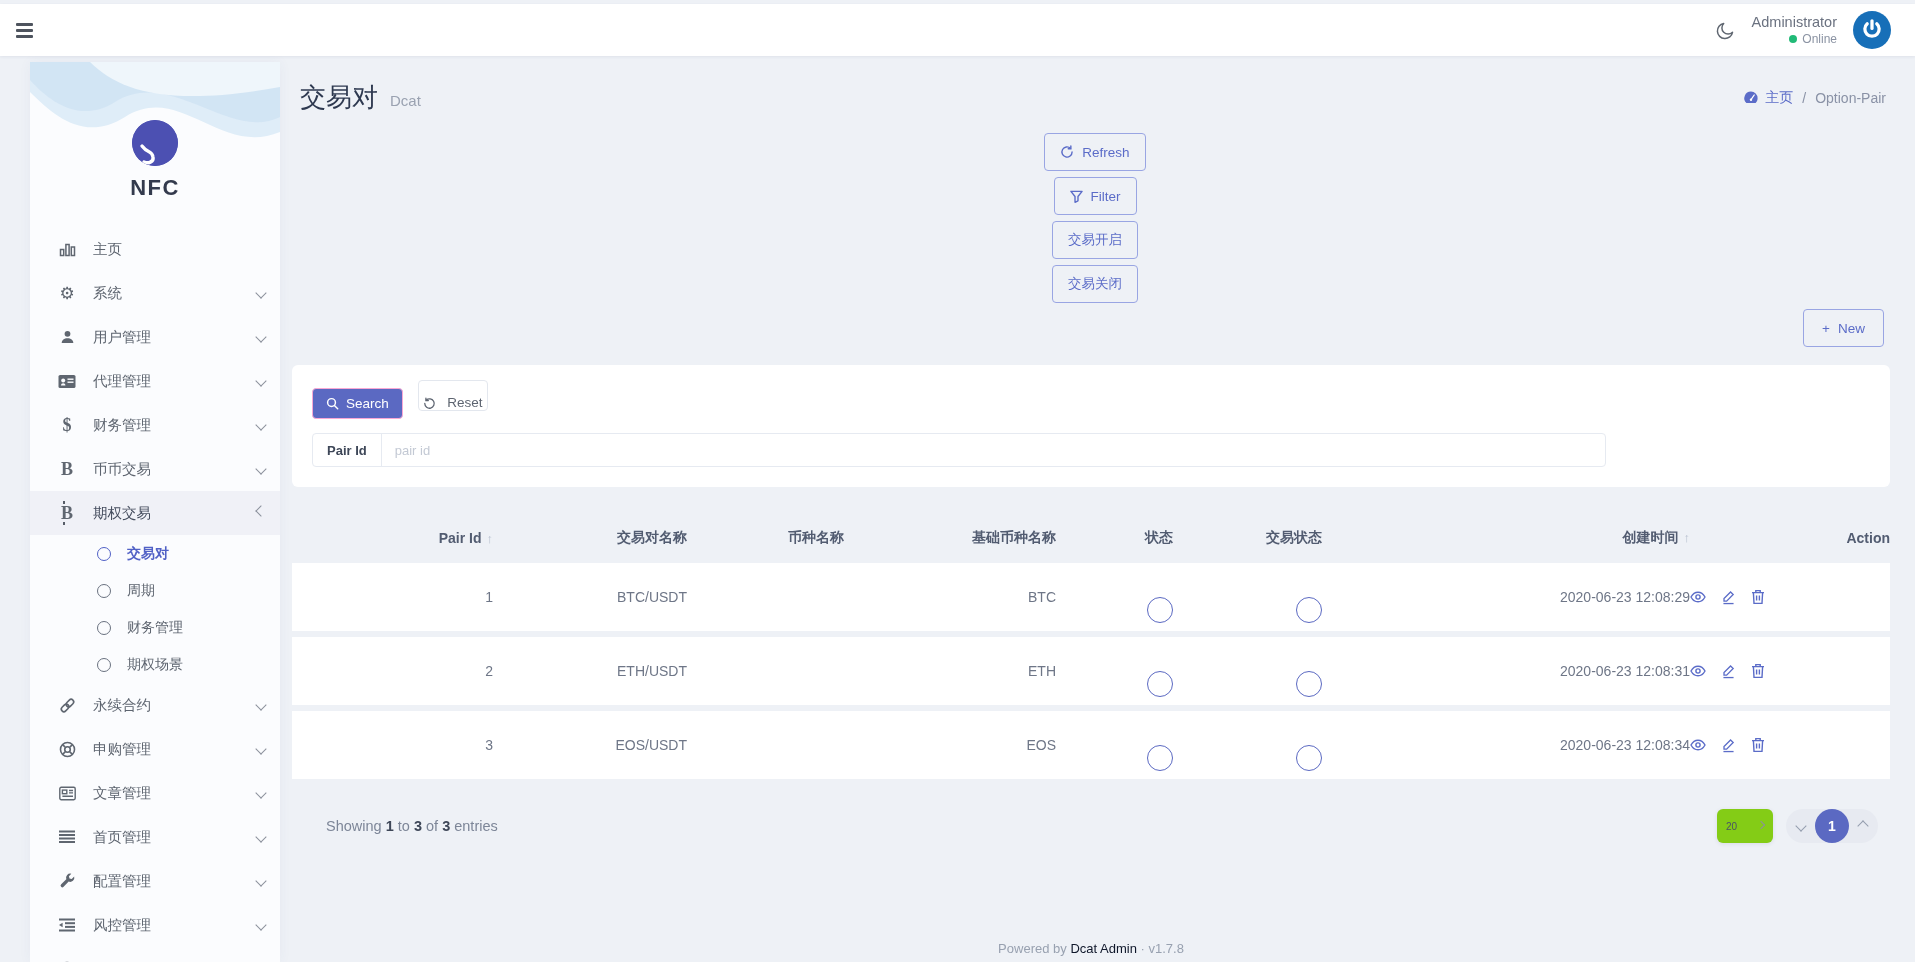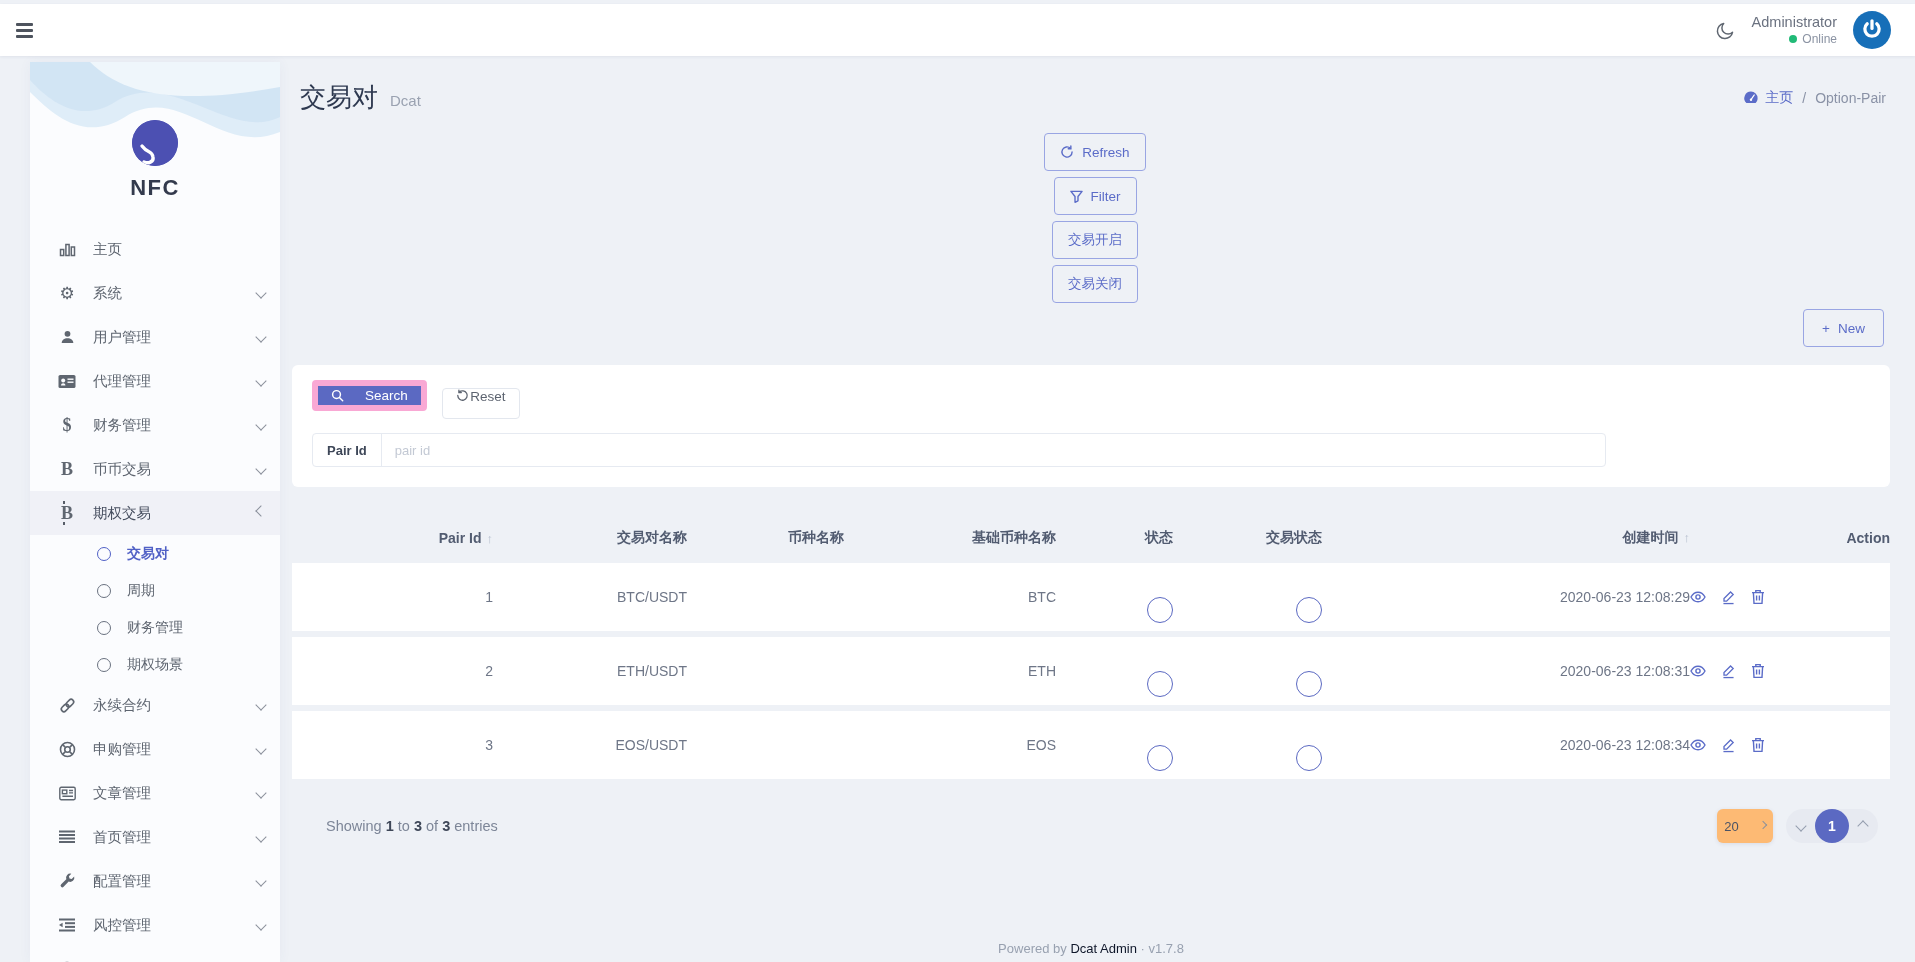--- a/index.html
+++ b/index.html
@@ -57,46 +57,46 @@
   .bc-home { color:#5b6cc8; display:flex; align-items:center; gap:6px; cursor:pointer; }
   .bc-cur { cursor:default; }
 
   .toolbar { margin-top:18px; display:flex; gap:6px; padding:0 0 0 8px; align-items:center;flex-direction:column; }
   .btn-outline { height:38px; padding:0 15px; border:1px solid #99a5e3; border-radius:4px; color:#5b6cc8;
     background:transparent; font-size:13.5px; display:inline-flex; align-items:center; gap:8px; cursor:pointer;
     font-family:"Liberation Sans",sans-serif; }
   .btn-new { margin-left:auto; margin-right:6px; padding:0 18px; }
 
   .filter-card { margin-top:18px; background:#fff; border-radius:6px; padding:15px 20px 20px; }
-  .btn-search { background:#5b69c2; border:6px solid #f9a8d4; color:#fff; height:31px; padding:0 13px;
-    border-radius:4px; font-size:13.5px; display:inline-flex; align-items:center; gap:21px; cursor:pointer; }
-  .btn-reset { background:#fff; border:1px solid #e3e7ee; color:#5d6470; height:31px; padding:0 13px;
-    border-radius:4px; font-size:13.5px; display:inline-flex; align-items:flex-start; gap:1px; cursor:pointer; margin-left:11px; }
+  .btn-search { background:#5b69c2; border:1px solid #f9a8d4; color:#fff; height:31px; padding:0 13px;
+    border-radius:4px; font-size:13.5px; display:inline-flex; align-items:center; gap:7px; cursor:pointer; }
+  .btn-reset { background:#fff; border:1px solid #e3e7ee; color:#5d6470; height:31px; padding:0 4px;
+    border-radius:4px; font-size:13.5px; display:inline-flex; align-items:flex-end; gap:11px; cursor:pointer; margin-left:11px; }
   .input-group { margin-top:14px; display:flex; height:34px; width:1294px; border:1px solid #e6eaf1; border-radius:4px; background:#fff; }
   .ig-label { padding:0 14px; display:flex; align-items:center; font-weight:bold; font-size:13px; color:#3e4758;
     border-right:1px solid #e6eaf1; white-space:nowrap; }
   .input-group input { flex:1; border:none; outline:none; font-size:13px; color:#4a5160; padding:0 13px; background:transparent;
     font-family:"Liberation Sans",sans-serif; }
   .input-group input::placeholder { color:#c3c9d4; }
 
   .grid-cols { display:grid; grid-template-columns:161px 194px 157px 212px 117px 149px 368px 1fr; padding-left:40px; align-items:center;text-align:right; }
   .thead { height:50px; margin-top:26px; font-size:14px; color:#525c71; font-weight:bold; }
   .sort { color:#b9c1d0; font-weight:normal; margin-left:5px; font-size:13px; cursor:pointer; }
   .trow { height:68px; background:#fff; margin-bottom:6px; font-size:14px; color:#6e7687; }
   .toggle { width:38px; height:24px; border-radius:12px; background:#5b69c2; position:relative; cursor:pointer; }
   .toggle::after { content:""; position:absolute; right:0; top:0; width:24px; height:24px; background:#fff;
     border:1.5px solid #5b69c2; border-radius:50%; }
   .actions { display:flex; gap:15px; color:#5b6cc8; align-items:center; }
   .actions span { cursor:pointer; display:flex; }
 
   .table-foot { display:flex; align-items:center; margin-top:30px; padding:0 12px 0 34px; color:#7d8698; font-size:14.5px; }
   .bnum { color:#3e4758; font-weight:bold; }
   .foot-right { margin-left:auto; display:flex; align-items:center; gap:13px; }
-  .page-size { width:56px; height:34px; background:#fdba74; border-radius:6px; box-shadow:0 1px 4px rgba(30,40,90,.10);
-    display:flex; align-items:center; justify-content:center; gap:21px; font-size:13px; color:#4a5365; cursor:pointer; }
+  .page-size { width:56px; height:34px; background:#84cc16; border-radius:6px; box-shadow:0 1px 4px rgba(30,40,90,.10);
+    display:flex; align-items:center; justify-content:center; gap:21px; font-size:10px; color:#4a5365; cursor:pointer; }
   .chev-sm { width:6px; height:6px; border-left:1.5px solid #8b919c; border-bottom:1.5px solid #8b919c;
     transform:rotate(-45deg) rotate(-90deg); margin-top:-3px; }
   .pager { height:34px; background:#e7eaf1; border-radius:17px; display:flex; align-items:center; padding:0 11px; gap:12px; }
   .pg-arrow { width:8px; height:8px; border-left:1.7px solid #949dae; border-bottom:1.7px solid #949dae; cursor:pointer; }
   .pg-prev { transform:rotate(45deg) rotate(-90deg); }
   .pg-next { transform:rotate(45deg) rotate(90deg); }
   .page-cur { width:34px; height:34px; border-radius:50%; background:#5b69c2; color:#fff; display:flex; align-items:center;
     justify-content:center; font-size:14px; font-weight:bold; cursor:pointer; margin:0 -2px; }
 
   .footer { position:absolute; bottom:6px; left:0; right:0; text-align:center; font-size:13px; color:#98a1b0; }

